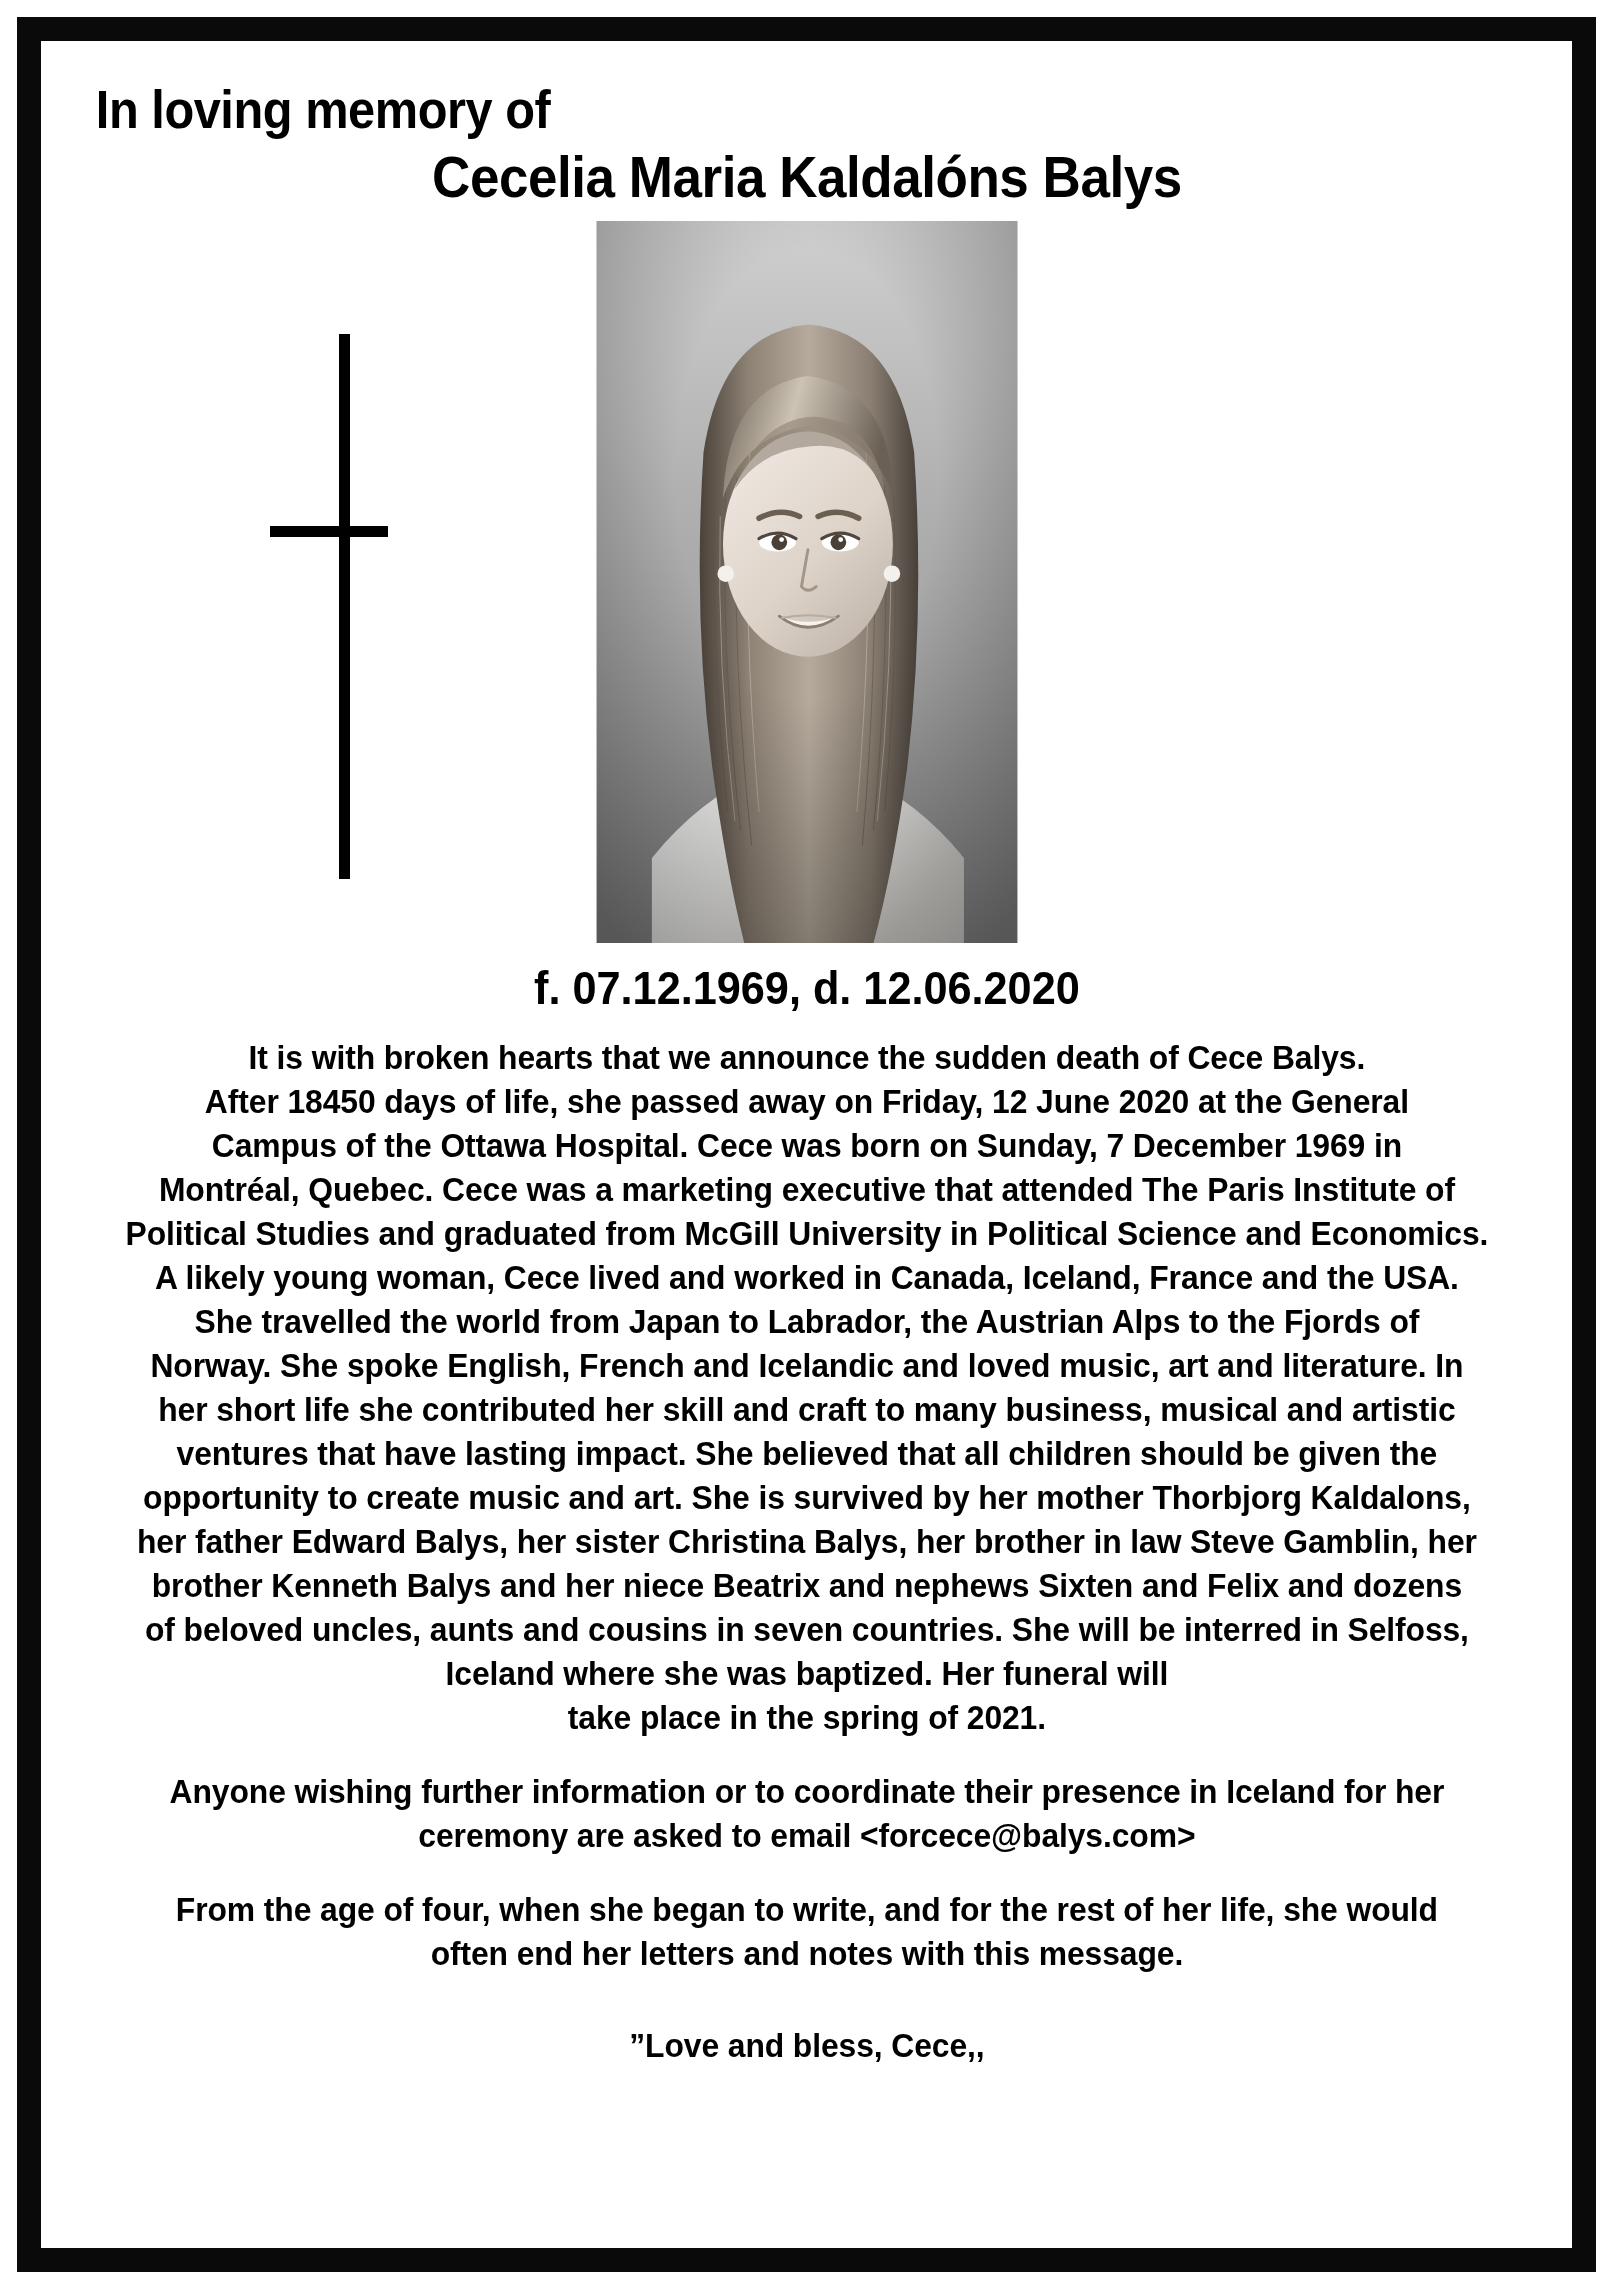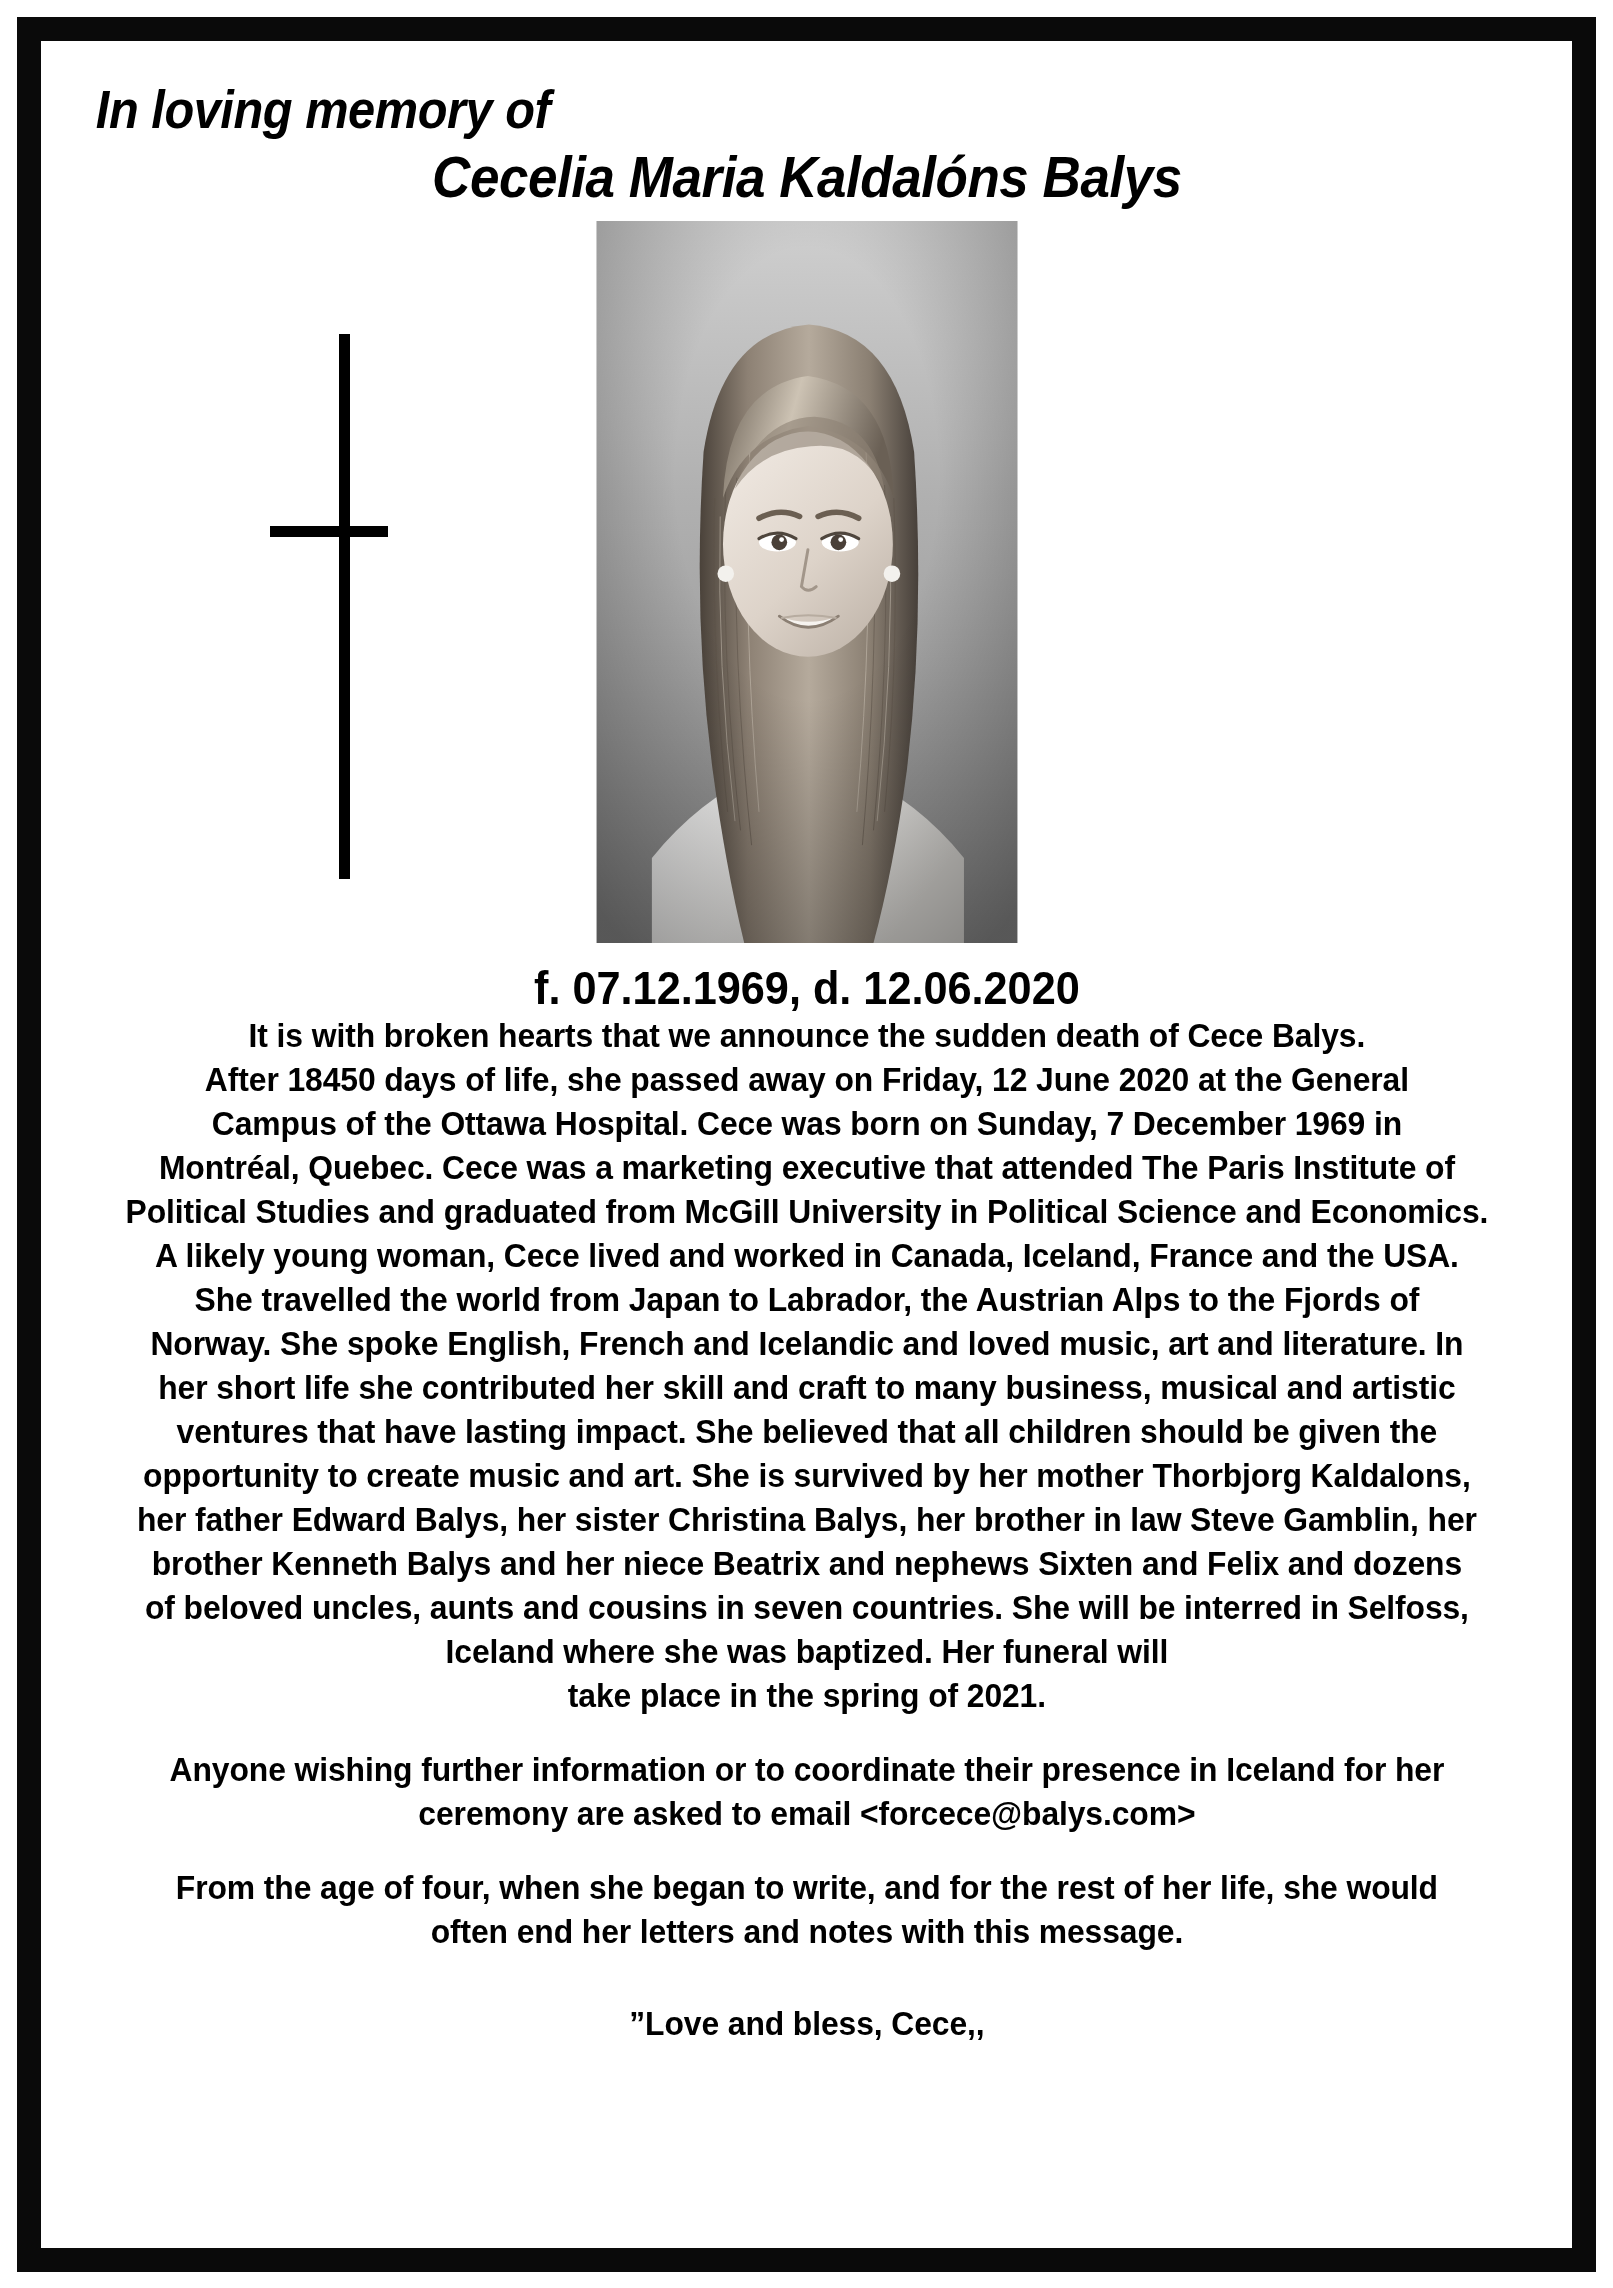--- a/index.html
+++ b/index.html
@@ -36,21 +36,20 @@
     top: 42px;
     right: 48px;
     bottom: 42px;
     box-sizing: border-box;
   }
 
   
   .header-block {
     position: relative;
     width: 100%;
-    font-style: italic;
   }
   .line-loving {
     font-weight: bold;
     font-size: 53px;
     line-height: 1.0;
     letter-spacing: -0.5px;
     color: #000;
     text-align: left;
     padding-left: 7.4px;
     transform: scaleX(0.92);
@@ -118,20 +117,21 @@
     font-size: 46px;
     line-height: 1.1;
     text-align: center;
     color: #000;
     margin-top: 13px;
     transform: scaleX(0.94);
   }
 
   
   .body-block {
+    margin-top: 22px;
   }
   .para {
     font-weight: bold;
     font-size: 33px;
     line-height: 44px;
     text-align: center;
     color: #000;
     letter-spacing: -0.1px;
     transform: scaleX(0.965);
   }

